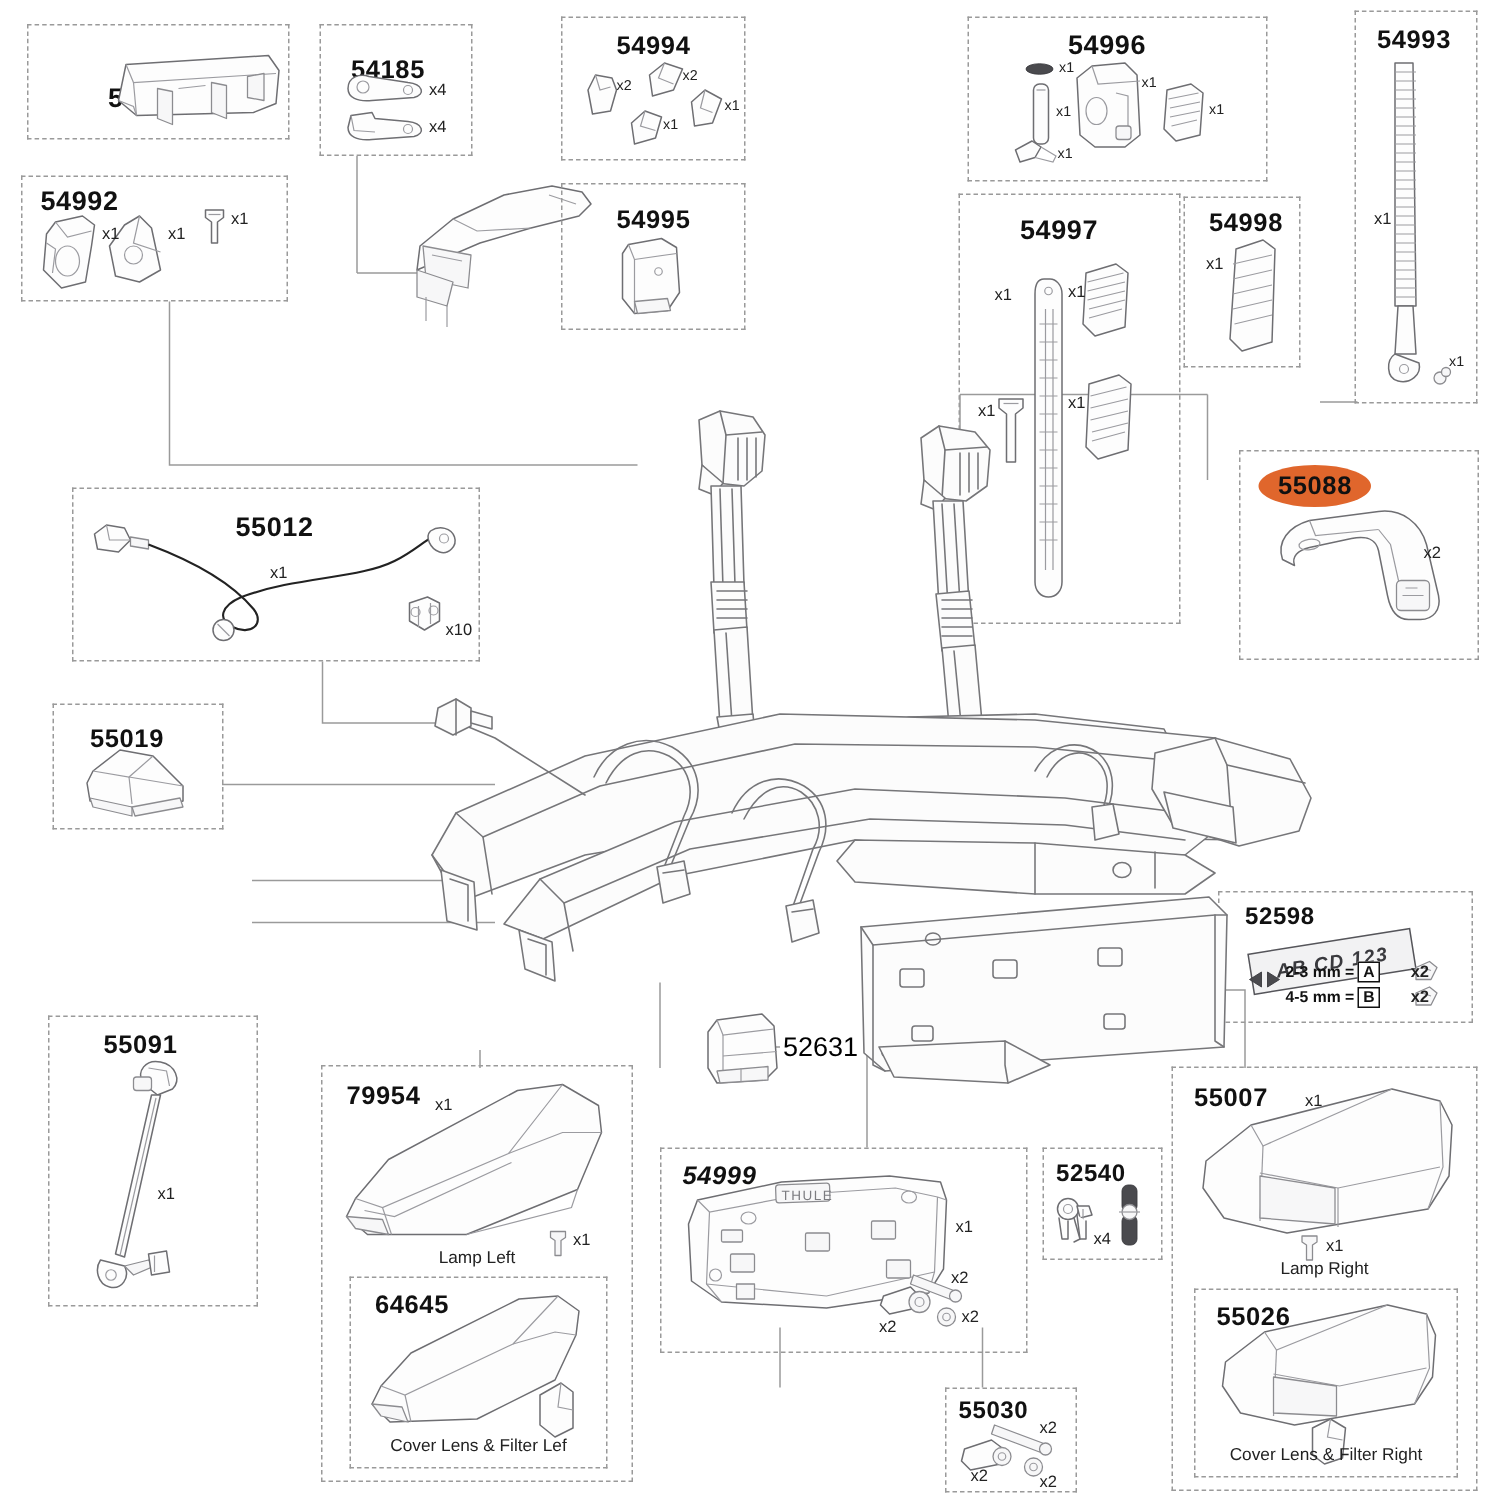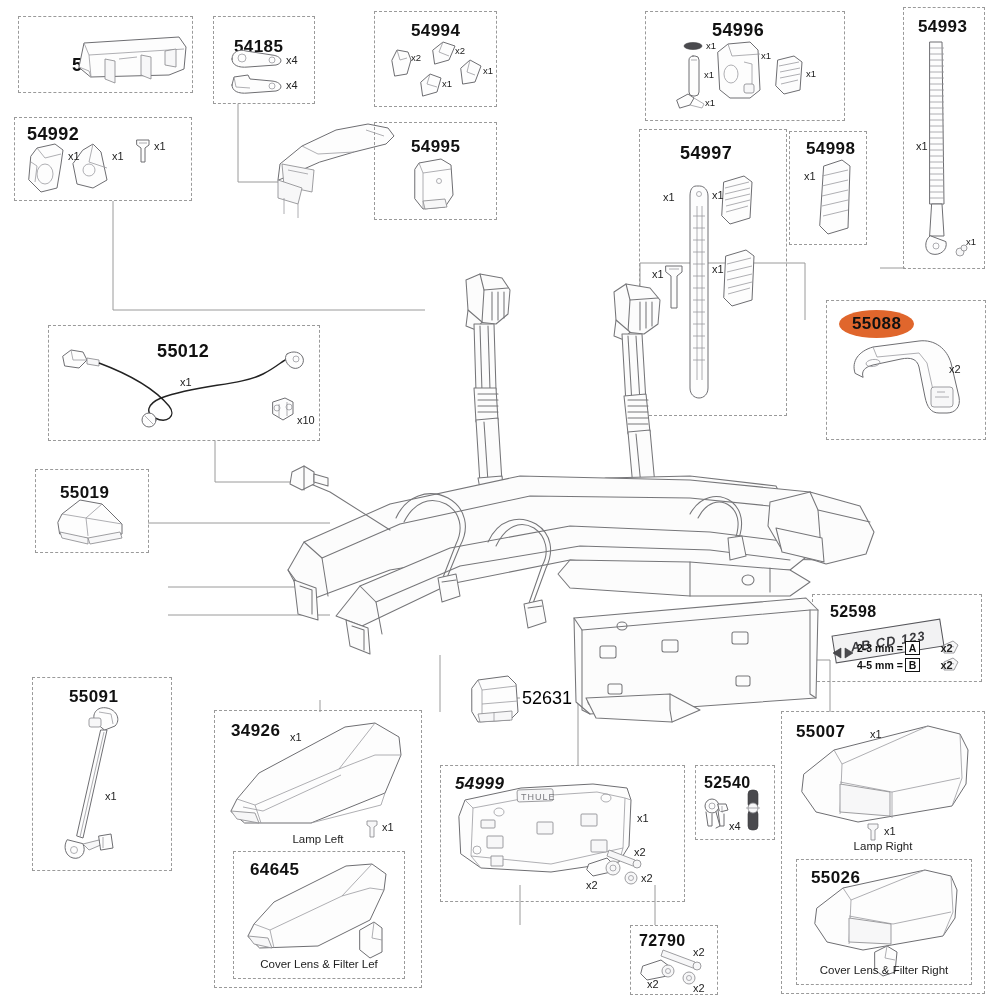--- a/index.html
+++ b/index.html
@@ -323,21 +323,21 @@
     <path class="art" d="M8 20 L14 12 L44 8 L52 16 L54 44 L46 52 L14 54 L8 44 Z"></path>
     <path class="artl" d="M14 12 L18 22 L52 18"></path>
     <path class="artl" d="M18 22 L18 54"></path>
     <path class="artl" d="M18 36 L54 33"></path>
     <path class="art2" d="M14 46 L48 43 L48 52 L16 54 Z"></path>
     <path class="artl" d="M30 44 L30 53"></path>
   </svg>
   <div class="code c18" style="position:absolute;left:522px;top:688px;">52631</div>
 
   <div class="pbox" style="left:214px;top:710px;width:208px;height:278px;">
-    <div class="code c17" style="left:16px;top:10px;">34926</div>
+    <div class="code c17" style="left:16px;top:10px;">79954</div>
     <svg viewBox="0 0 208 278" style="width:208px;height:278px;position:absolute;left:0;top:0;">
       <path class="art" d="M16 100 L22 88 L44 62 L130 16 L160 12 L184 26 L186 44 L170 82 L96 112 L30 112 Z"></path>
       <path class="artl" d="M22 88 L40 94 L124 58 L160 12"></path>
       <path class="artl" d="M40 94 L46 112"></path>
       <path class="artl" d="M124 58 L160 44 L186 44"></path>
       <path class="artl" d="M28 96 L48 100 L126 64"></path>
       <path class="art2" d="M16 100 L22 108 L44 112 L40 102 Z"></path>
       <path class="artl" d="M170 82 L166 94 L96 112"></path>
       <path class="art2" d="M152 110 L162 110 L162 114 L159 116 L159 126 L155 126 L155 116 L152 114 Z"></path>
     </svg>
@@ -437,21 +437,21 @@
         <path class="artl" d="M154 16 L156 52 L146 76"></path>
         <path class="art" d="M78 92 L90 86 L100 92 L98 112 L86 116 L78 110 Z"></path>
         <path class="artl" d="M90 86 L88 98 L98 100"></path>
       </svg>
       <div class="cap" style="left:0;right:0;top:104px;">Cover Lens &amp; Filter Right</div>
     </div>
   </div>
 
 
   <div class="pbox" style="left:630px;top:925px;width:88px;height:70px;">
-    <div class="code c16" style="left:8px;top:6px;">72790</div>
+    <div class="code c16" style="left:8px;top:6px;">55030</div>
     <svg viewBox="0 0 88 70" style="width:88px;height:70px;position:absolute;left:0;top:0;">
       <path class="art" d="M12 40 L30 34 L38 40 L36 50 L16 54 L10 48 Z"></path>
       <circle class="art2" cx="37" cy="45" r="6"></circle>
       <circle class="artl" cx="37" cy="45" r="2.5"></circle>
       <path class="art2" d="M32 24 L64 36 L66 40 L62 42 L30 30 Z"></path>
       <circle class="art2" cx="66" cy="40" r="4"></circle>
       <circle class="art2" cx="58" cy="52" r="6"></circle>
       <circle class="artl" cx="58" cy="52" r="2.5"></circle>
     </svg>
     <div class="qty q11" style="left:62px;top:20px;">x2</div>

